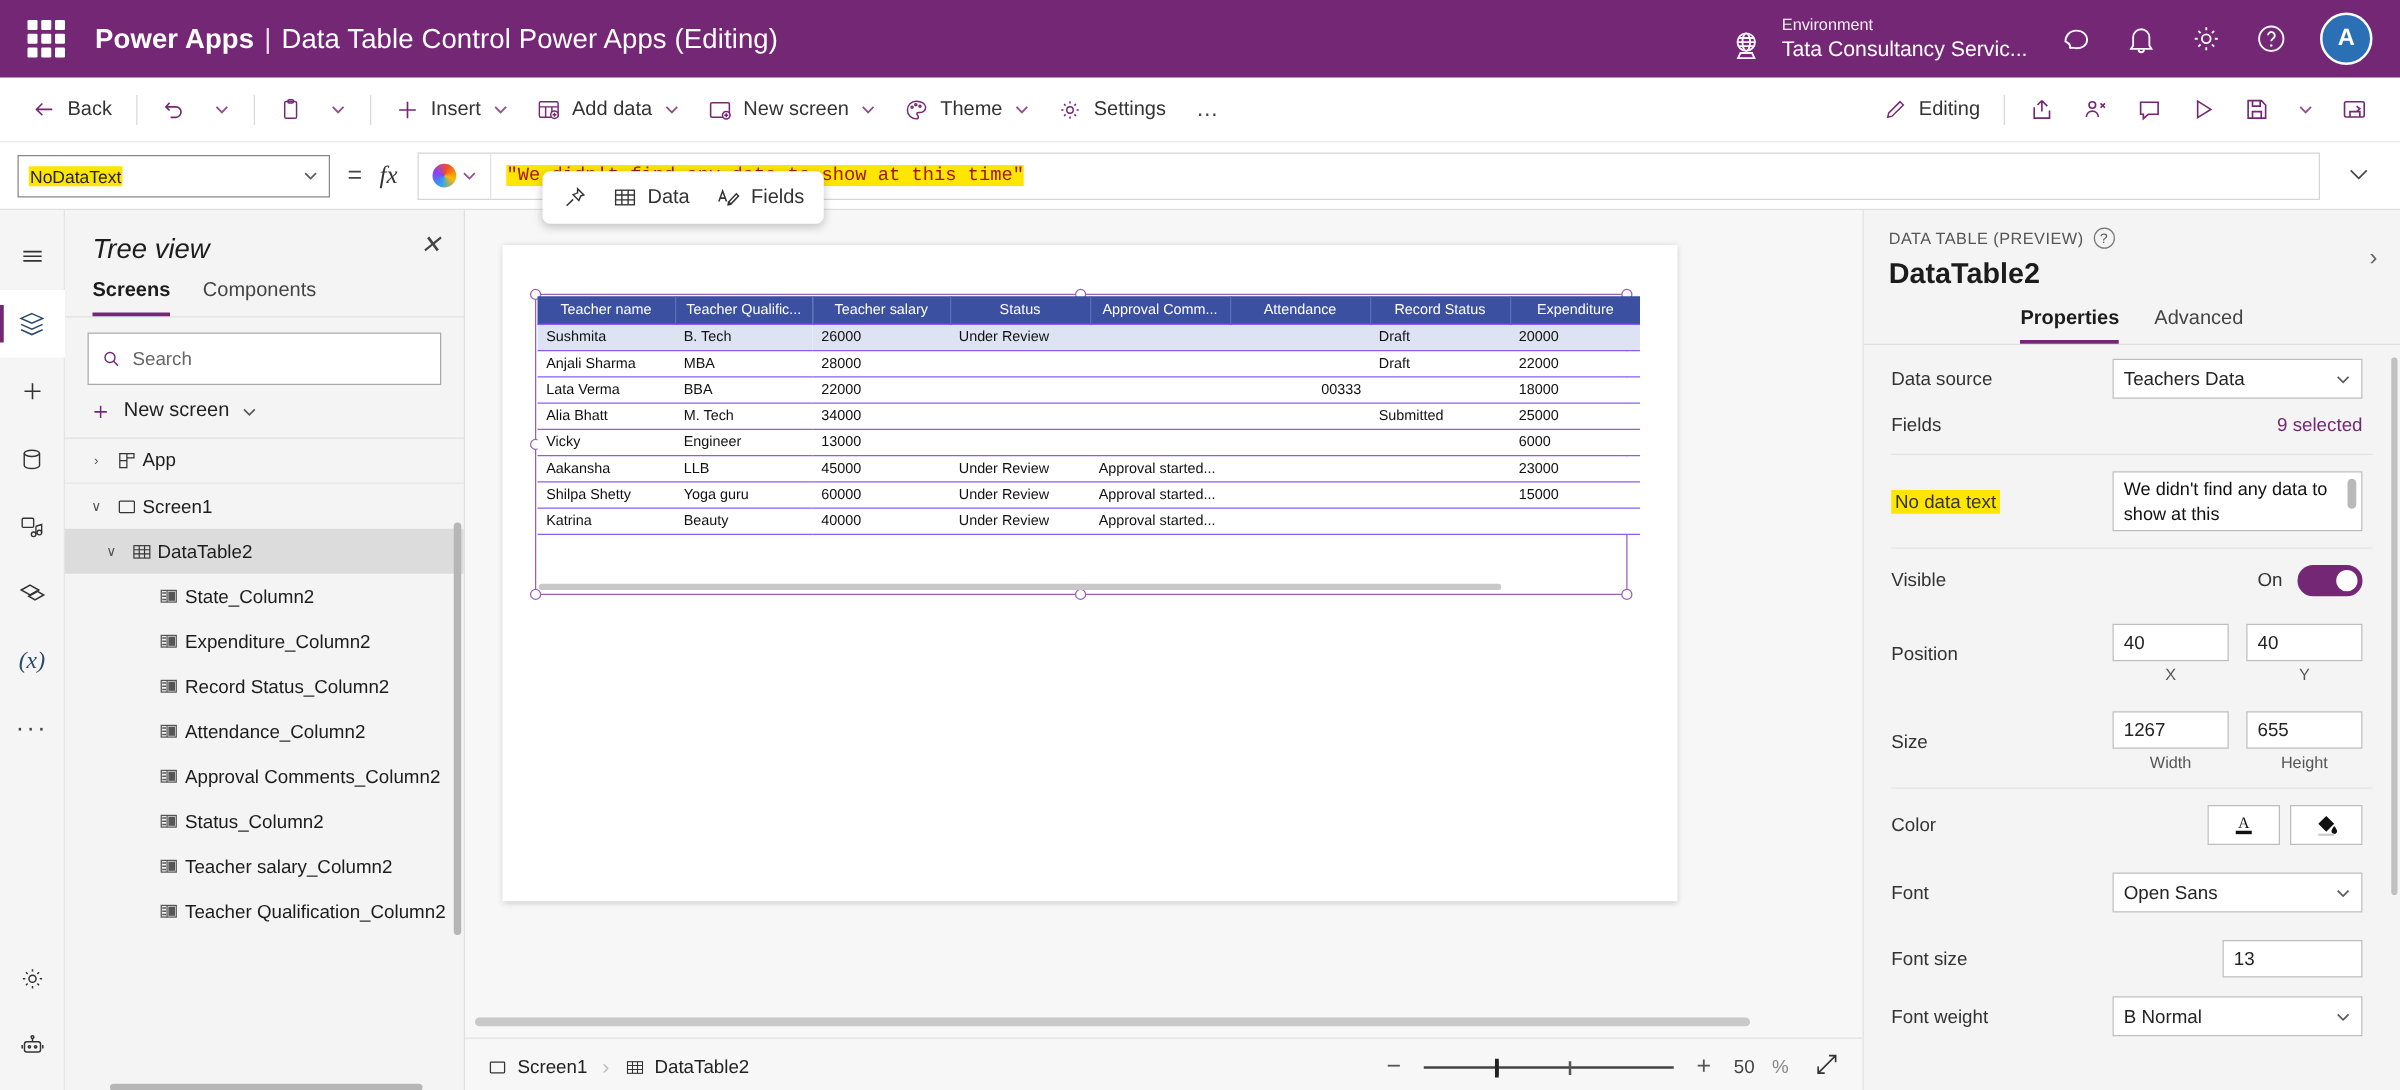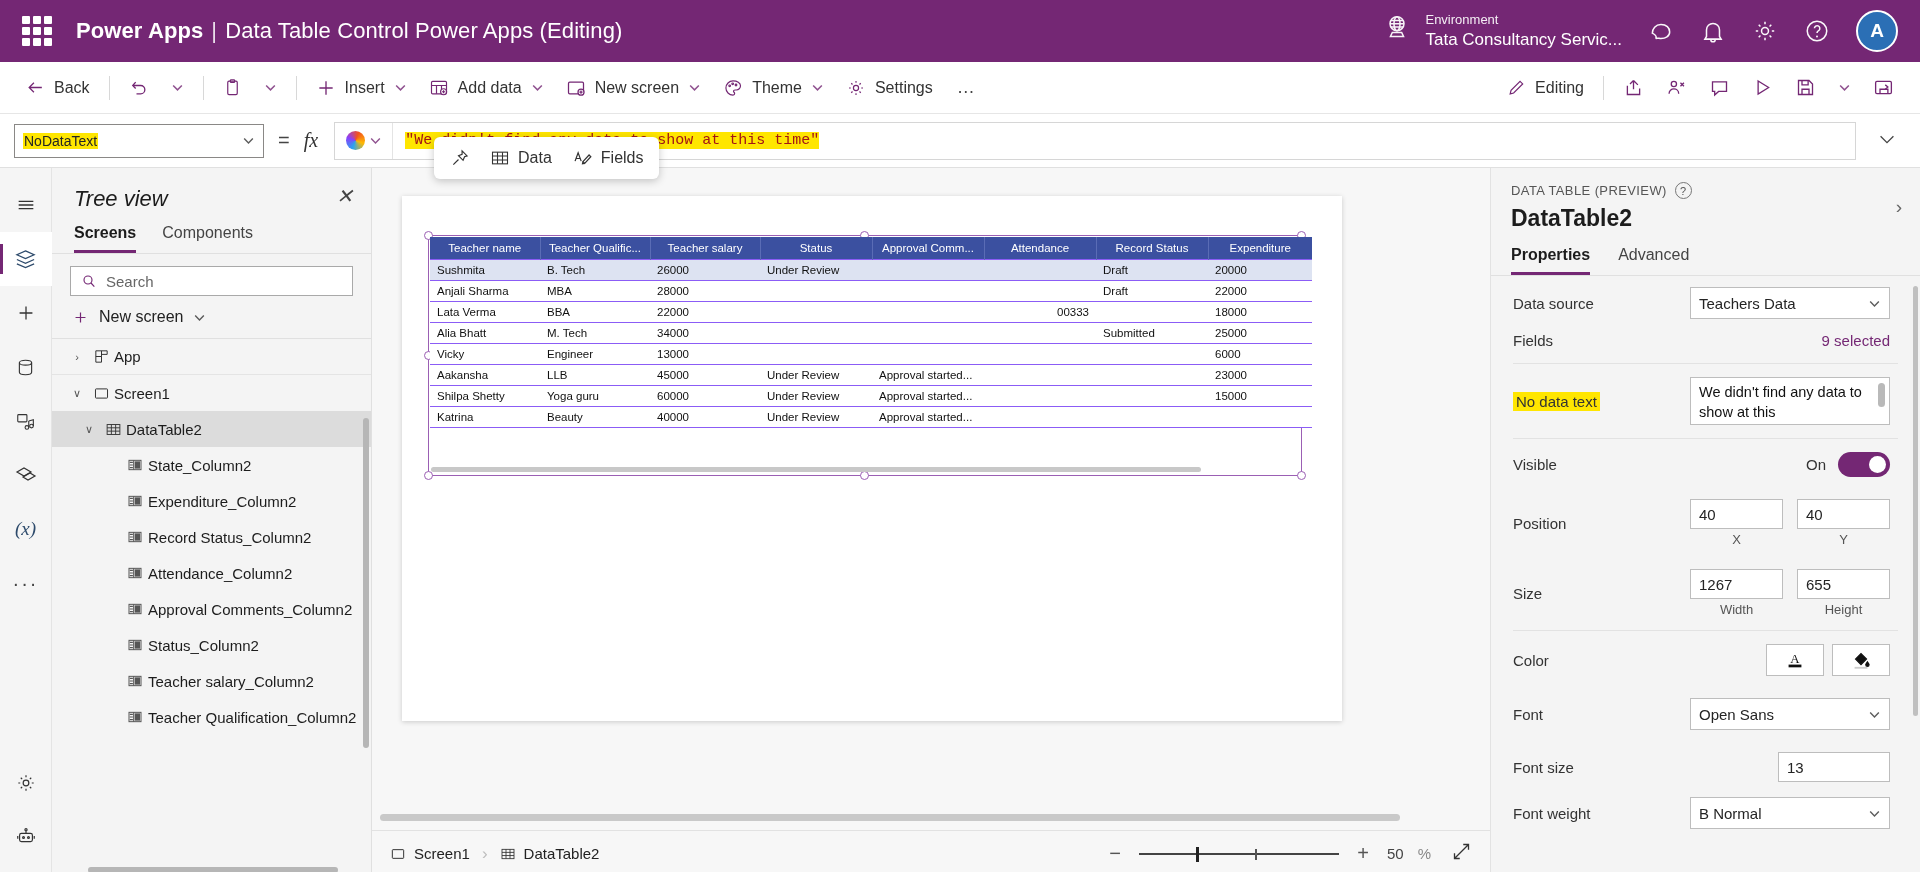--- a/index.html
+++ b/index.html
@@ -16,21 +16,21 @@
     height:62px; background:#742774; display:flex; align-items:center;
     color:#fff; padding:0 22px; position:relative;
   }
   .waffle { width:30px; height:30px; display:grid; grid-template-columns:repeat(3,1fr);
             grid-template-rows:repeat(3,1fr); gap:3px; margin-right:24px; cursor:pointer;}
   .waffle i { background:#fff; border-radius:1px; display:block; }
   .app-title { font-size:22px; font-weight:bold; letter-spacing:.1px; white-space:nowrap;}
   .app-title .sep { font-weight:400; opacity:.85; margin:0 8px; }
   .app-title .doc { font-weight:400; }
   .topbar-right { margin-left:auto; display:flex; align-items:center; gap:26px; }
-  .env-block { display:flex; align-items:flex-start; gap:14px; }
+  .env-block { display:flex; align-items:flex-end; gap:14px; }
   .env-icon { width:28px; height:28px; opacity:.95; }
   .env-text { line-height:1.25; }
   .env-label { font-size:13px; opacity:.92; }
   .env-value { font-size:17px; }
   .tb-icon { width:26px; height:26px; cursor:pointer; opacity:.97; }
   .avatar {
     width:42px;height:42px;border-radius:50%;background:#2b6fb5;
     display:flex;align-items:center;justify-content:center;
     font-size:19px;font-weight:bold;color:#fff; cursor:pointer; border:2px solid #fff;
   }
@@ -99,21 +99,21 @@
   .tree { width:320px; background:#f4f4f4; border-right:1px solid #e0e0e0;
           display:flex; flex-direction:column; position:relative; }
   .tree-head { display:flex; align-items:flex-start; padding:18px 18px 8px 22px;font-style:italic; }
   .tree-title { font-size:22px; color:#1c1c1c; }
   .tree-close { margin-left:auto; cursor:pointer; font-size:20px; color:#444; line-height:1; }
   .tree-tabs { display:flex; gap:26px; padding:4px 22px 0 22px; border-bottom:1px solid #e0e0e0; }
   .tree-tab { font-size:16px; color:#444; padding-bottom:8px; cursor:pointer; }
   .tree-tab.sel { color:#1c1c1c; font-weight:bold; border-bottom:3px solid #742774; }
   .tree-search-wrap { padding:12px 18px 4px 18px; }
   .tree-search {
-    height:30px; border:1px solid #a9a9a9; background:#fff; display:flex;
+    height:42px; border:1px solid #a9a9a9; background:#fff; display:flex;
     align-items:center; gap:9px; padding:0 10px; font-size:15px; color:#666; cursor:text;
   }
   .newscreen { display:flex; align-items:center; gap:10px; padding:8px 20px 12px 20px;
                font-size:16px; color:#222; cursor:pointer; border-bottom:1px solid #e0e0e0; }
   .tree-list { flex:1; overflow:hidden; }
   .tnode { display:flex; align-items:center; height:36px; font-size:15px; color:#1c1c1c;
            cursor:pointer; white-space:nowrap; }
   .tnode.selected { background:#dcdcdc; }
   .tnode.border-b { border-bottom:1px solid #e4e4e4; }
   .tnode .twist { width:22px; text-align:center; font-size:11px; color:#555; }
@@ -192,21 +192,21 @@
   .props { width:430px; background:#f4f4f4; border-left:1px solid #e2e2e2;
            display:flex; flex-direction:column; position:relative; }
   .props-head { padding:14px 20px 0 20px; position:relative; }
   .props-kicker { font-size:13px; color:#555; letter-spacing:.4px; display:flex;
                   align-items:center; gap:8px; }
   .help-circle { width:17px; height:17px; border:1px solid #777; border-radius:50%;
                  font-size:11px; display:flex; align-items:center; justify-content:center;
                  color:#555; cursor:pointer; }
   .props-name { font-size:23px; font-weight:bold; color:#1c1c1c; margin-top:6px; }
   .props-collapse { position:absolute; right:18px; top:28px; font-size:19px; color:#666; cursor:pointer; }
-  .props-tabs { display:flex; gap:28px; padding:14px 20px 0 20px; border-bottom:1px solid #e0e0e0; }
+  .props-tabs { display:flex; gap:28px; padding:14px 20px 0 20px; border-bottom:1px solid #e0e0e0;justify-content:center; }
   .props-tab { font-size:16px; color:#444; padding-bottom:8px; cursor:pointer; }
   .props-tab.sel { color:#1c1c1c; font-weight:bold; border-bottom:3px solid #742774; }
   .props-body { flex:1; overflow:hidden; position:relative; }
   .prow { display:flex; align-items:center; padding:11px 30px 11px 22px; gap:12px; }
   .prow .plabel { font-size:15px; color:#333; flex:1; }
   .plabel.hl { background:#ffe600; flex:none; padding:1px 3px; }
   .pdivider { height:1px; background:#e2e2e2; margin:2px 22px; }
   .pselect {
     width:200px; height:32px; background:#fff; border:1px solid #bdbdbd;
     display:flex; align-items:center; padding:0 8px; font-size:15px; cursor:pointer;

